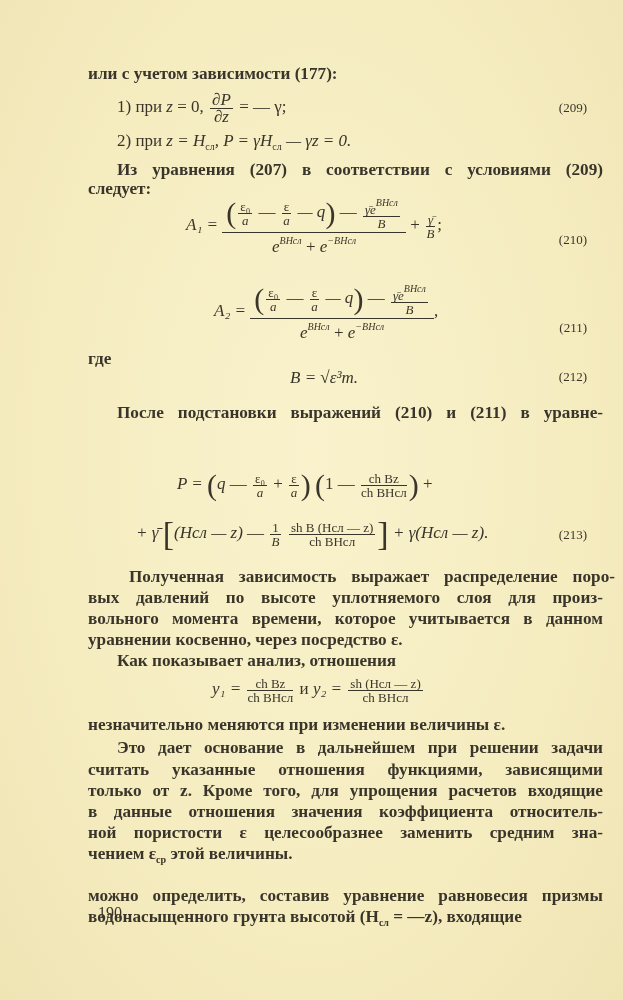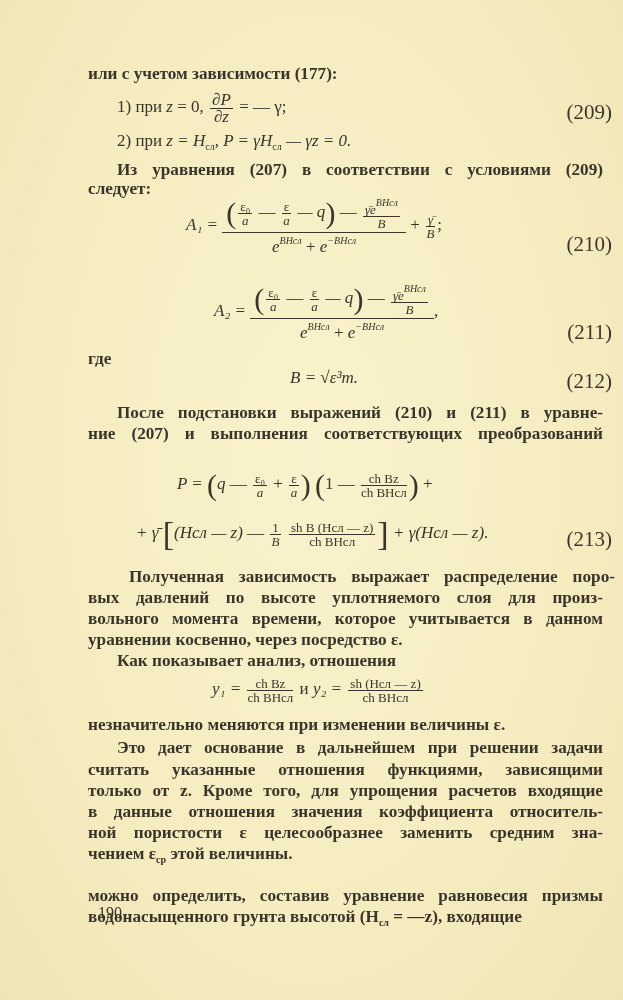--- a/index.html
+++ b/index.html
@@ -13,21 +13,21 @@
   .page {
     position: absolute; left: 0; top: 0; width: 623px; height: 1000px;
     background: radial-gradient(ellipse at 50% 45%, #f9f2cc 0%, #f5ecc0 60%, #efe4b4 100%);
   }
   .line {
     position: absolute; left: 88px; width: 515px;
     font-size: 17.2px; line-height: 22px; white-space: nowrap; font-weight: bold;
   }
   .just { text-align: justify; text-align-last: justify; }
   .indent { left: 117px; width: 486px; }
-  .eqnum { position: absolute; right: 11px; font-size: 21px; }
+  .eqnum { position: absolute; right: 36px; font-size: 13px; }
   .math { position: absolute; font-size: 17px; white-space: nowrap; }
   .i { font-style: italic; }
   .sub { font-size: 10px; vertical-align: -4px; font-style: normal; }
   .sup { font-size: 10px; vertical-align: 8px; }
   .frac { display: inline-block; vertical-align: middle; text-align: center; margin: 0 2px; }
   .frac > span { display: block; line-height: 16px; }
   .frac > .num { border-bottom: 1px solid #3a352a; padding: 0 2px; }
   .frac.small { font-size: 13px; }
   .frac.small > span { line-height: 13px; }
   .bigfrac { display: inline-block; vertical-align: middle; text-align: center; }
@@ -105,21 +105,20 @@
     </span><span>,</span>
   </div>
   <div class="eqnum" style="top:320px;">(211)</div>
 
   <div class="line" style="top:348px;">где</div>
 
   <div class="math i" style="left:290px; top:368px;">B = √ε³m.</div>
   <div class="eqnum" style="top:369px;">(212)</div>
 
   <div class="line indent just" style="top:402px;">После подстановки выражений (210) и (211) в уравне-</div>
-  <div class="line just" style="top:423px;">ние (207) и выполнения соответствующих преобразований</div>
 
   <div class="math" style="left:177px; top:468px;">
     <span class="i">P =</span>
     <span class="paren">(</span><span class="i">q</span>
     <span>—</span>
     <span class="frac small"><span class="num">ε₀</span><span class="den i">a</span></span>
     <span>+</span>
     <span class="frac small"><span class="num">ε</span><span class="den i">a</span></span><span class="paren">)</span>
     <span class="paren">(</span><span>1</span>
     <span>—</span>

